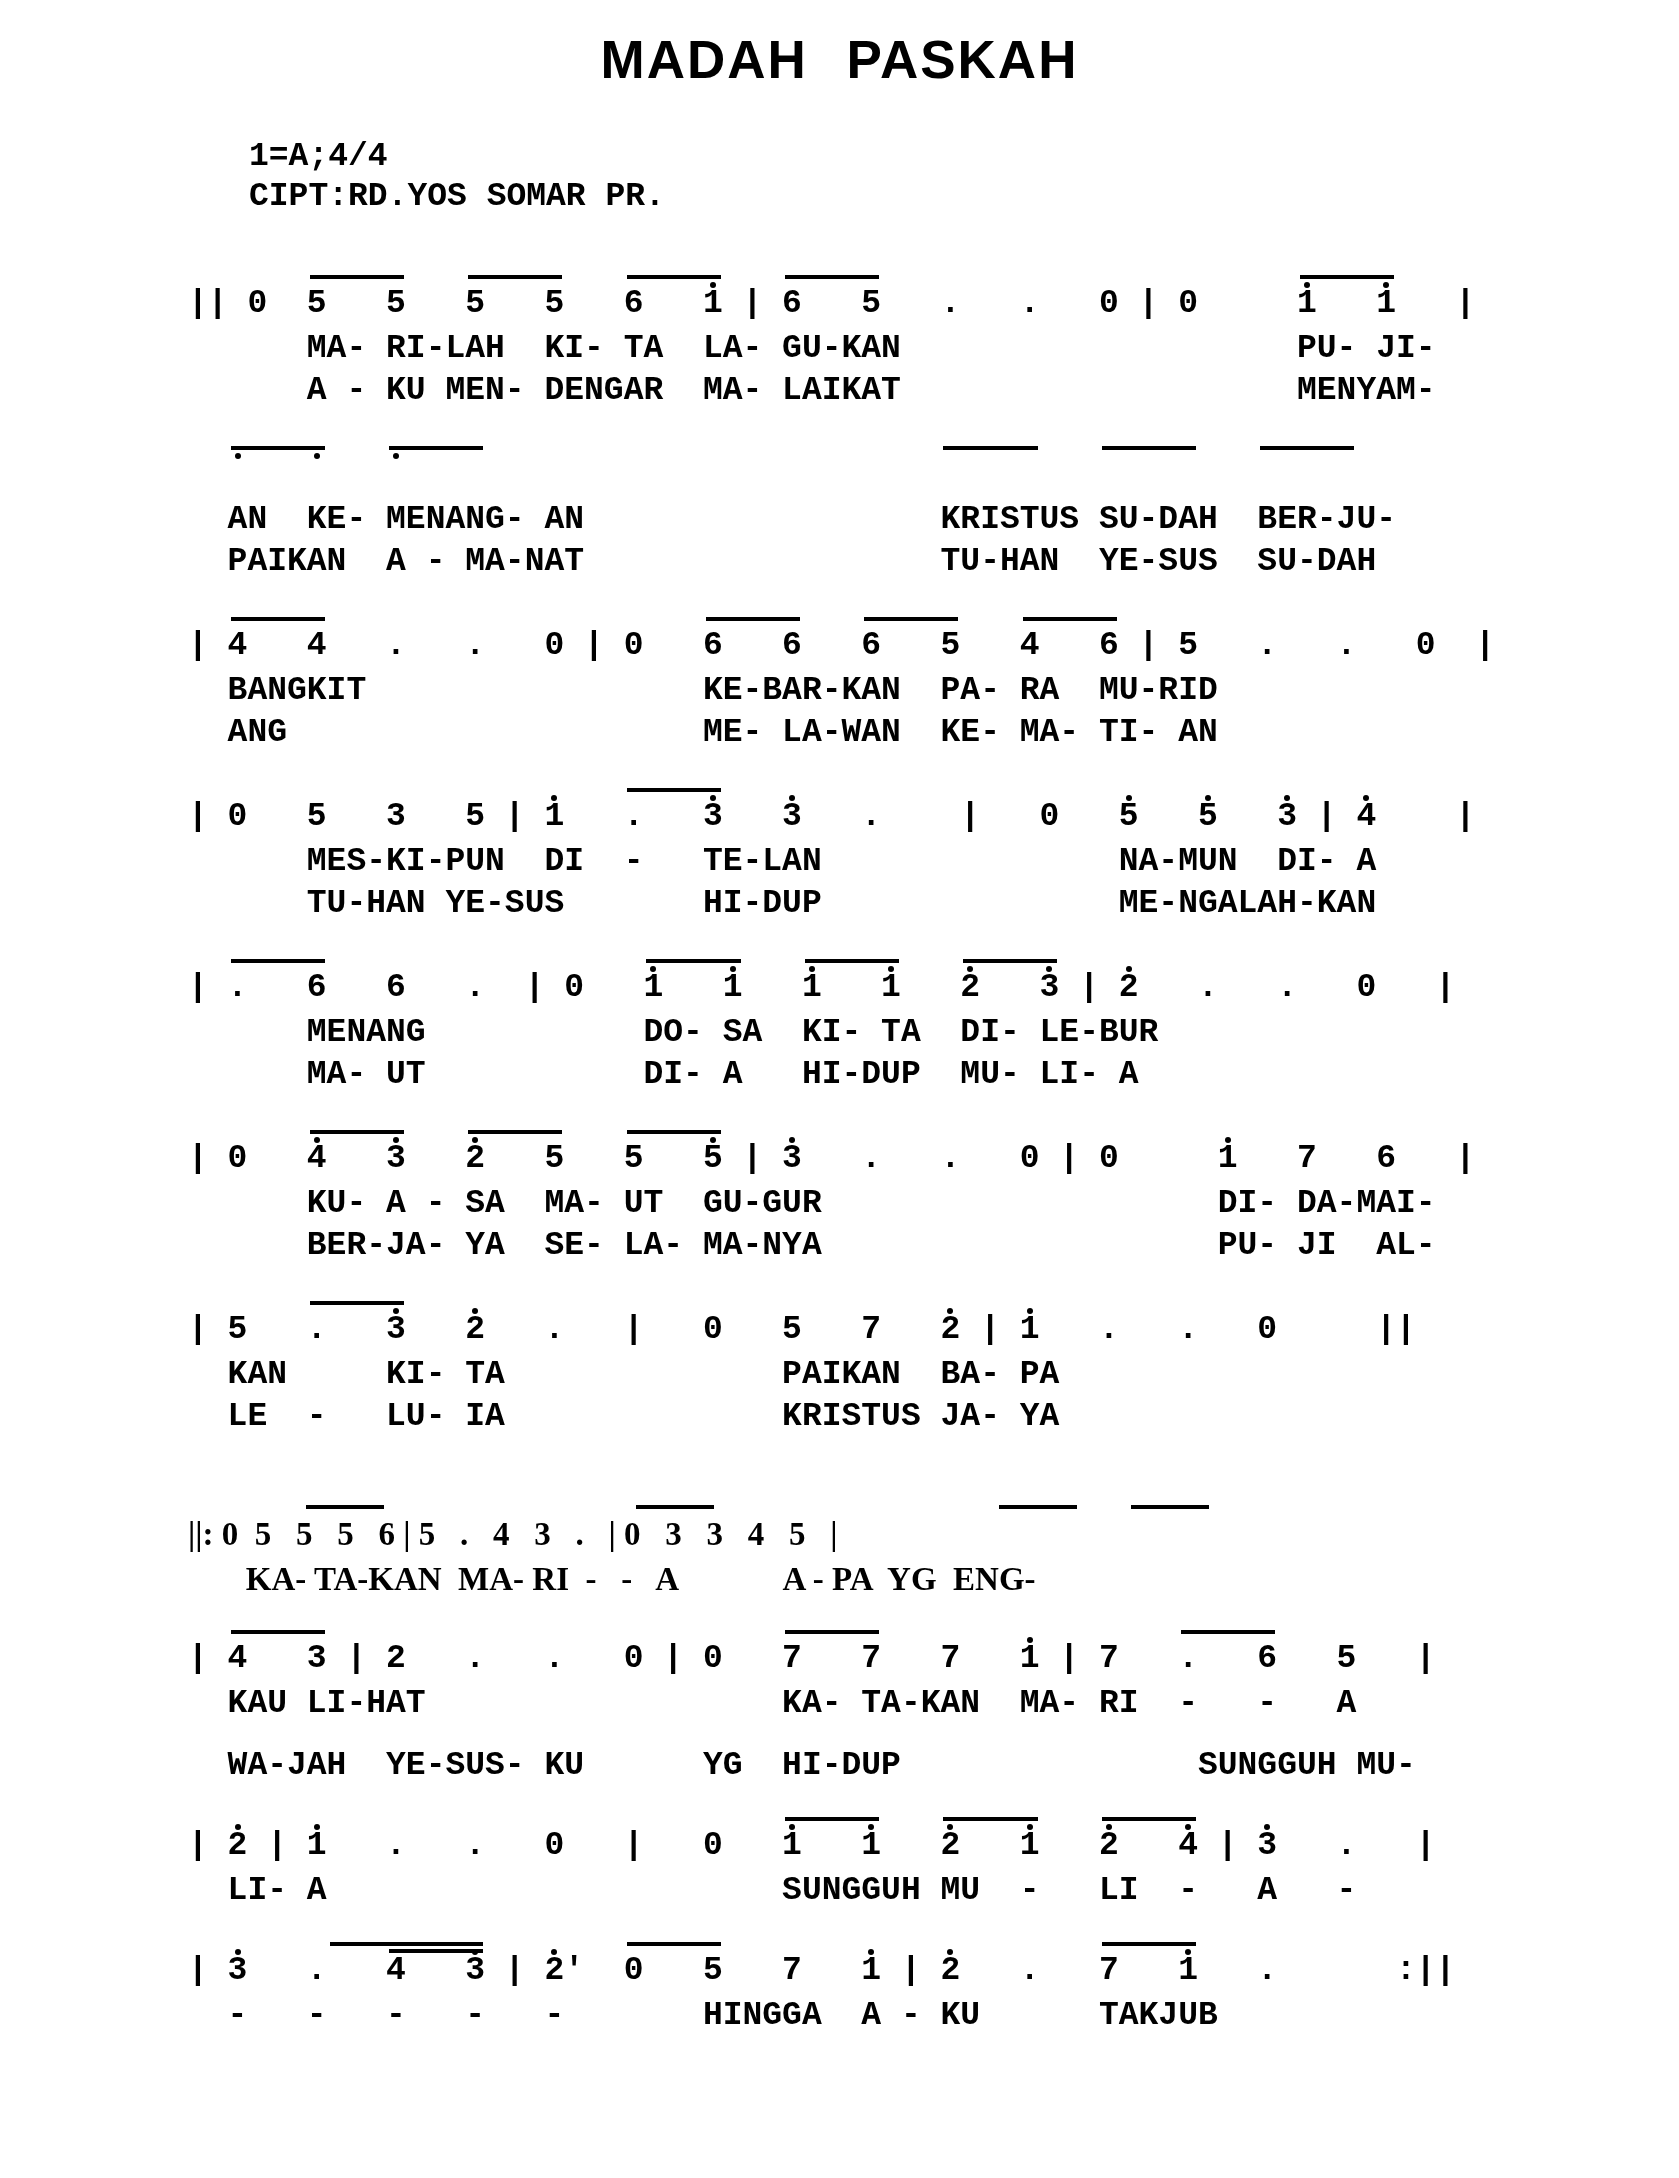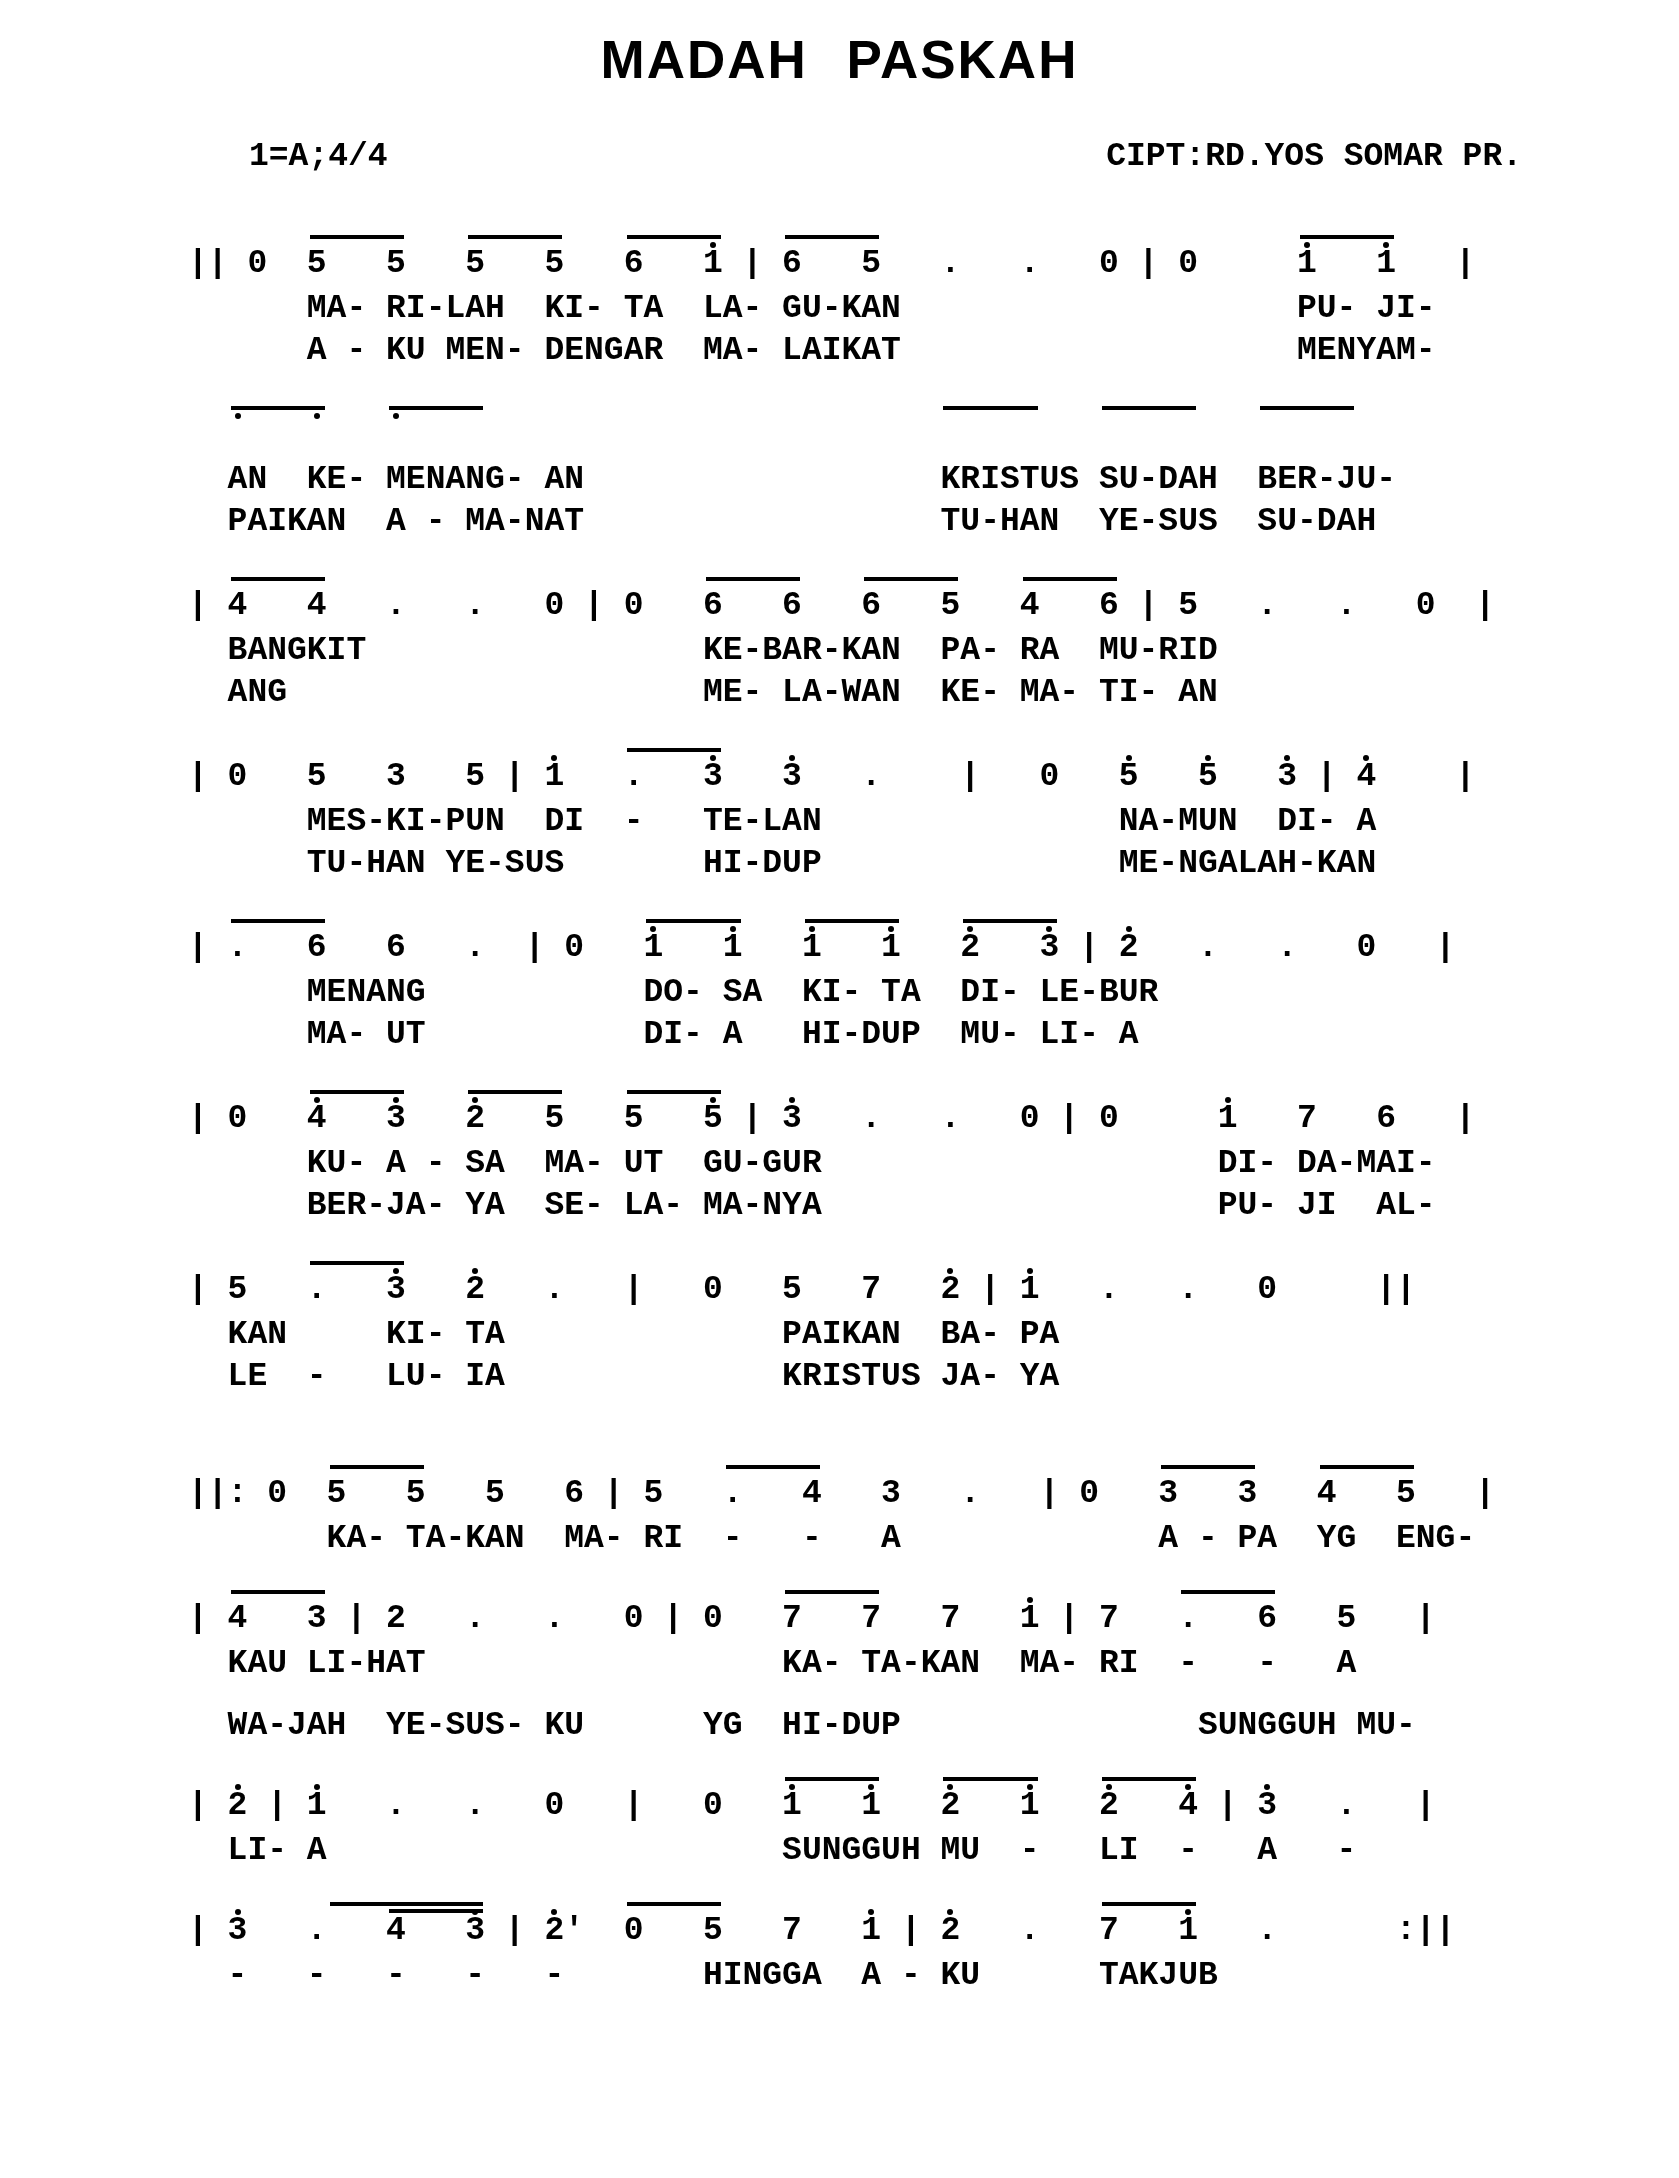--- a/index.html
+++ b/index.html
@@ -15,26 +15,26 @@
     letter-spacing:2px;word-spacing:22px;
   }
   .content{
     margin-left:188px;
     font-family:"Liberation Mono","DejaVu Sans Mono",monospace;
     font-weight:bold;font-size:33px;
   }
   .meta{
     display:flex;justify-content:space-between;
     width:1334px;box-sizing:border-box;padding-left:61px;
-    margin-top:48px;line-height:40px;
+    margin-top:48px;line-height:40px;flex-direction:column;
   }
   #systems{margin-top:48px;}
   .system{margin-bottom:24px;}
   .system.single{margin-bottom:20px;}
-  .system.gap{margin-top:57px;}
+  .system.gap{margin-top:57px;font-family:Liberation Serif, serif;}
   .nrow{position:relative;height:63px;}
   .ntext{position:absolute;left:0;top:18px;line-height:42px;white-space:pre;}
   .beam{position:absolute;top:10px;height:0;border-top:4px solid #000;}
   .beam.b2{top:17px;}
   .odot{position:absolute;top:17px;width:6px;height:6px;border-radius:50%;background:#000;}
   .slash{position:absolute;top:14px;width:3px;height:32px;background:#000;transform:rotate(28deg);}
   .lrow{height:42px;line-height:42px;white-space:pre;}
 </style>
 </head>
 <body>

